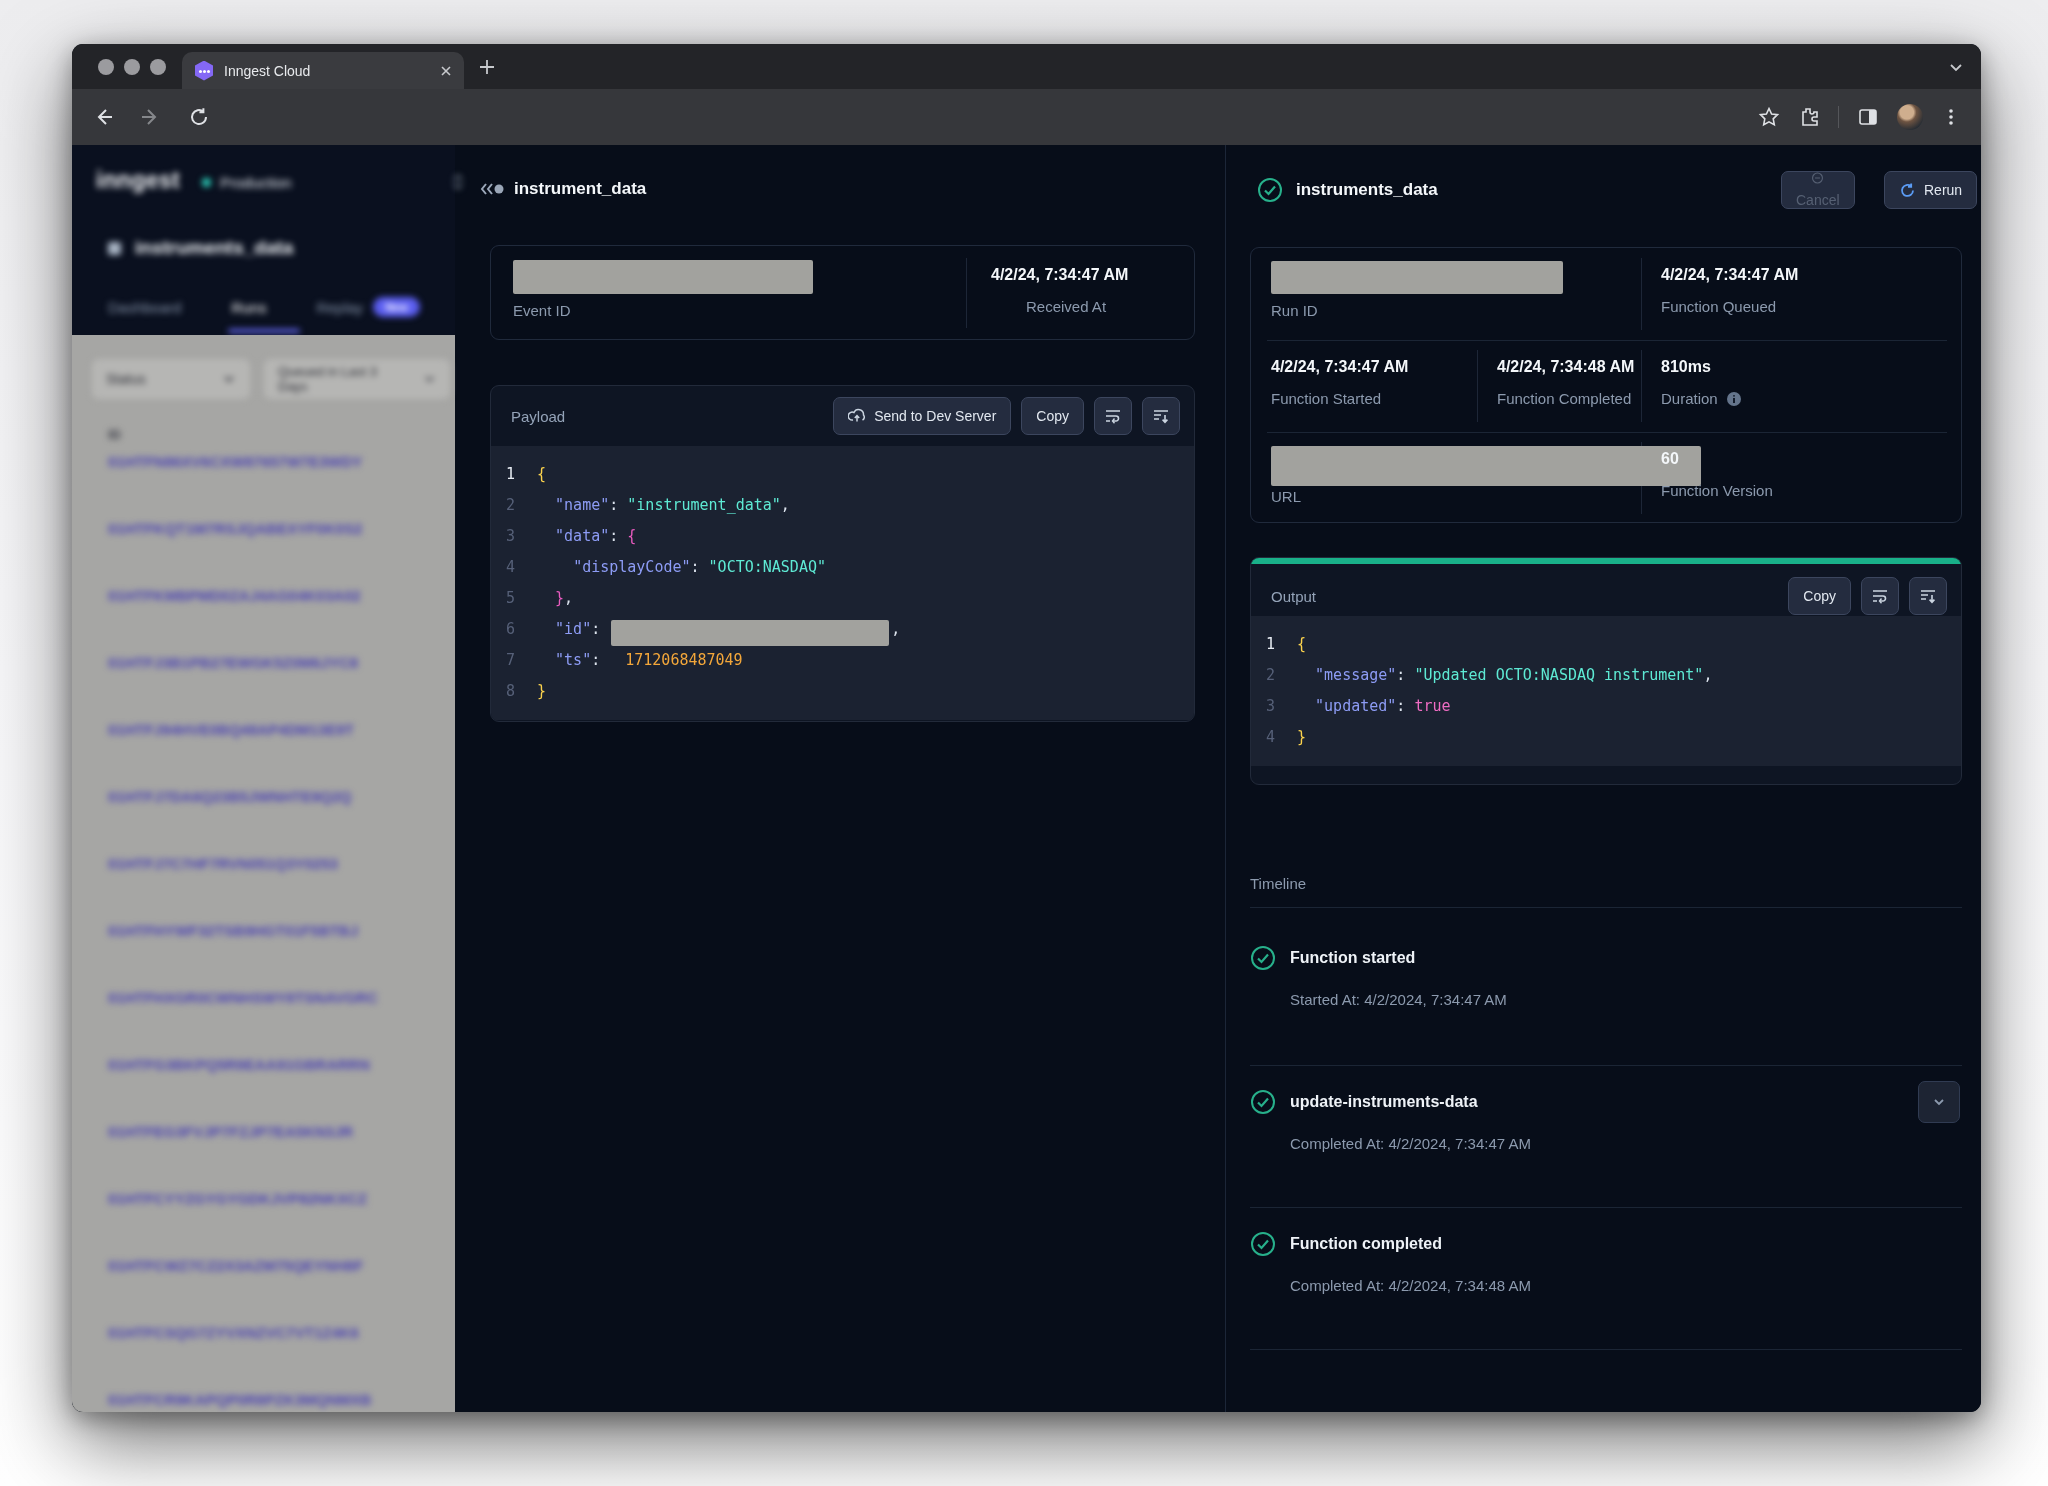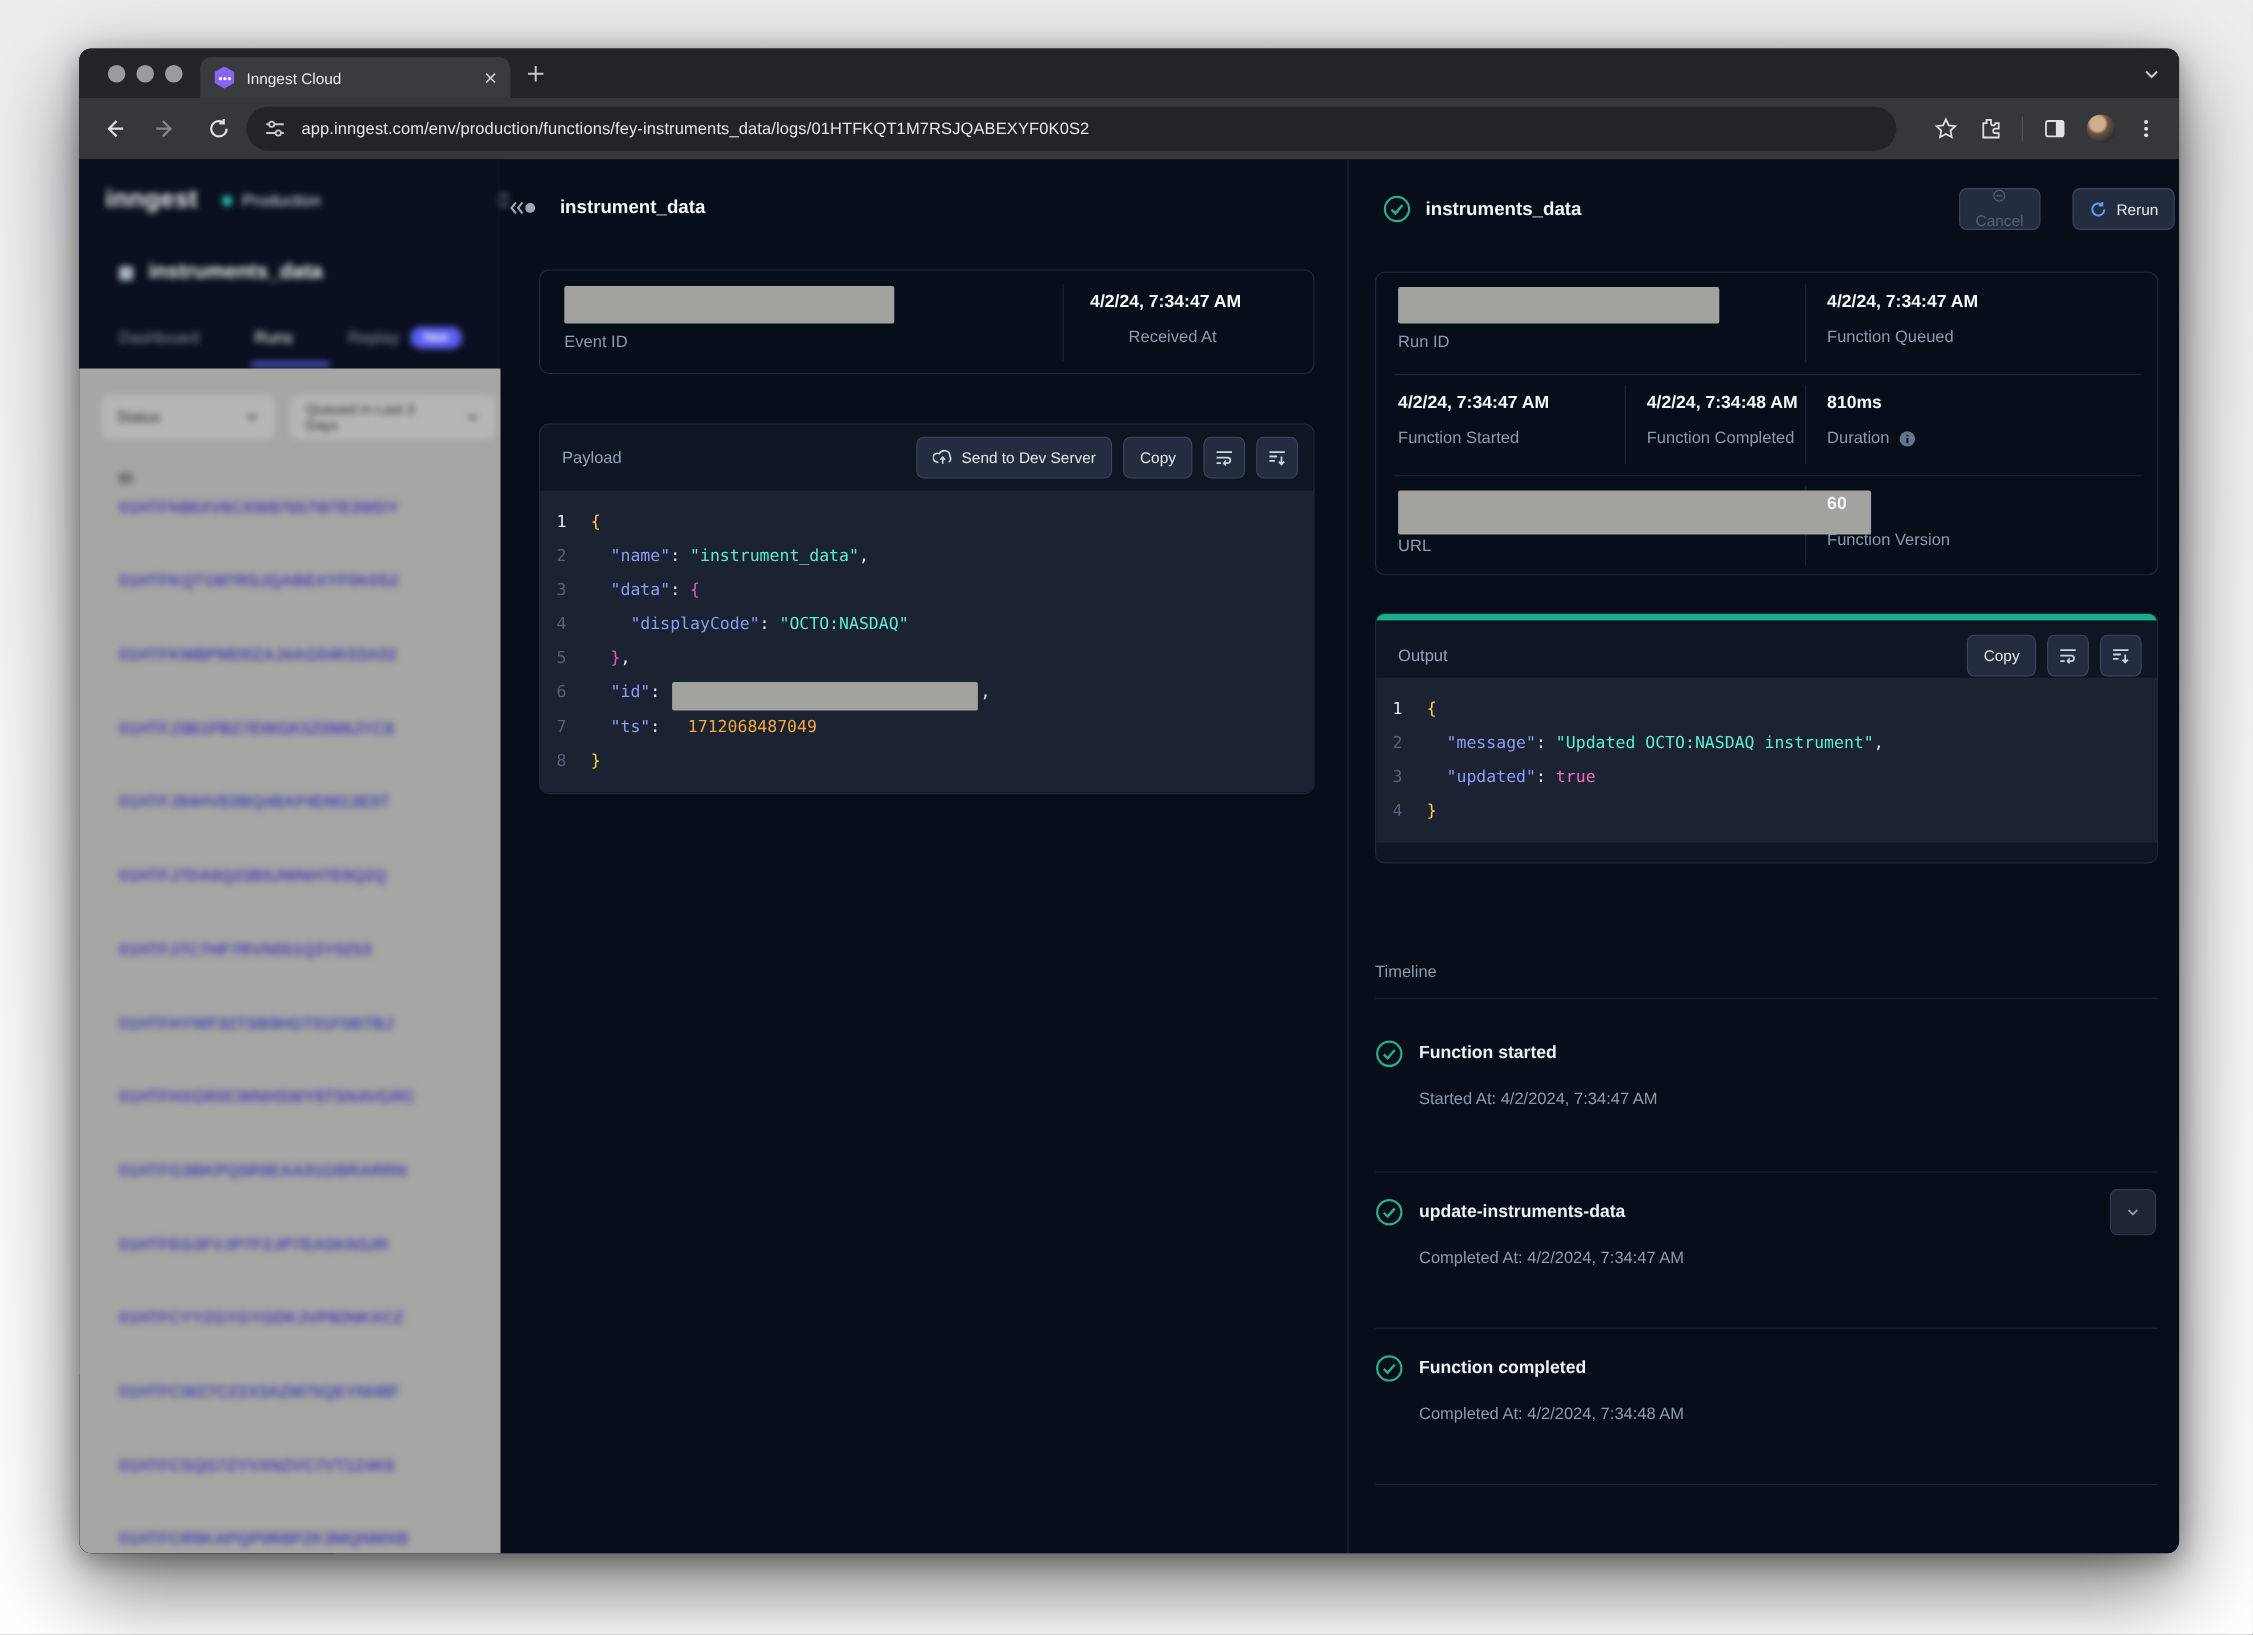--- a/index.html
+++ b/index.html
@@ -132,28 +132,20 @@
       <svg width="22" height="22" viewBox="0 0 22 22">
           <path d="M8 4 L15 11 L8 18 M15 11 H2" stroke="#85878b" stroke-width="2" fill="none"></path>
         </svg>
       </span>
     <span class="nav-ic">
       <svg width="22" height="22" viewBox="0 0 22 22">
           <path d="M18 11 A7 7 0 1 1 15.4 5.6 M15.4 2.2 V6.2 H11.4" stroke="#dfe1e5" stroke-width="2" fill="none"></path>
         </svg>
       </span>
   </div>
-  <div class="urlbar">
-    <svg width="20" height="20" viewBox="0 0 20 20">
-      <path d="M2 6 H18 M2 14 H18" stroke="#c7c9cd" stroke-width="1.8"></path>
-      <circle cx="7" cy="6" r="2.4" fill="#232428" stroke="#c7c9cd" stroke-width="1.6"></circle>
-      <circle cx="13" cy="14" r="2.4" fill="#232428" stroke="#c7c9cd" stroke-width="1.6"></circle>
-      </svg>
-    <span class="url-text">app.inngest.com/env/production/functions/fey-instruments_data/logs/01HTFKQT1M7RSJQABEXYF0K0S2</span>
-  </div>
   <div class="tb-right">
     <svg width="22" height="22" viewBox="0 0 22 22">
         <path d="M11 2.5 L13.6 8 L19.5 8.7 L15.2 12.8 L16.3 18.7 L11 15.8 L5.7 18.7 L6.8 12.8 L2.5 8.7 L8.4 8 Z" fill="none" stroke="#dfe1e5" stroke-width="1.6"></path>
       </svg>
     <svg width="22" height="22" viewBox="0 0 22 22">
         <path d="M8 3 h4 v3 a2 2 0 0 0 4 0 h3 v5 h-3 a2 2 0 0 0 0 4 h3 v4 H5 V6 h3 Z" fill="none" stroke="#dfe1e5" stroke-width="1.6"></path>
       </svg>
     <span class="tb-sep"></span>
     <svg width="22" height="22" viewBox="0 0 22 22">
         <rect x="3" y="4" width="16" height="14" rx="2" fill="none" stroke="#dfe1e5" stroke-width="1.6"></rect>
@@ -227,21 +219,21 @@
             <span class="run-id" style="top: 670px;">01HTFEG3FVJP7FZJP7EA5KN3JR</span>
             <span class="run-id" style="top: 737px;">01HTFCYYZGYGYGDKJVP82NKXCZ</span>
             <span class="run-id" style="top: 804px;">01HTFCWZ7CZ2X3AZM75QEYNH8F</span>
             <span class="run-id" style="top: 871px;">01HTFCSQG7ZYVXNZVC7VT1Z4K6</span>
             <span class="run-id" style="top: 938px;">01HTFCR9KAPQP0R8PZK3MQNMXB</span>
           </div>
       </div>
     </div>
 
     <div>
-      <div style="position:absolute;left:391px;top:34px;display:flex;align-items:center;gap:20px;justify-content:flex-end;">
+      <div style="position:absolute;left:408px;top:34px;display:flex;align-items:center;gap:8px;justify-content:flex-end;">
         <svg width="26" height="18" viewBox="0 0 26 18">
           <path d="M6 4 L2 9 L6 14 M12 4 L8 9 L12 14" stroke="#9aa6b8" stroke-width="2" fill="none"></path>
           <circle cx="19" cy="9" r="4.5" fill="#9aa6b8"></circle>
           </svg>
         <span style="color:#f4f7fa;font-size:17px;font-weight:600;">instrument_data</span>
       </div>
 
       <div class="card" style="left:418px;top:100px;width:705px;height:95px;">
         <div style="position:absolute;left:475px;top:12px;width:1px;height:70px;background:#1d2637;"></div>
         <span class="redact" style="position:absolute;left:22px;top:14px;width:300px;height:34px;"></span>

